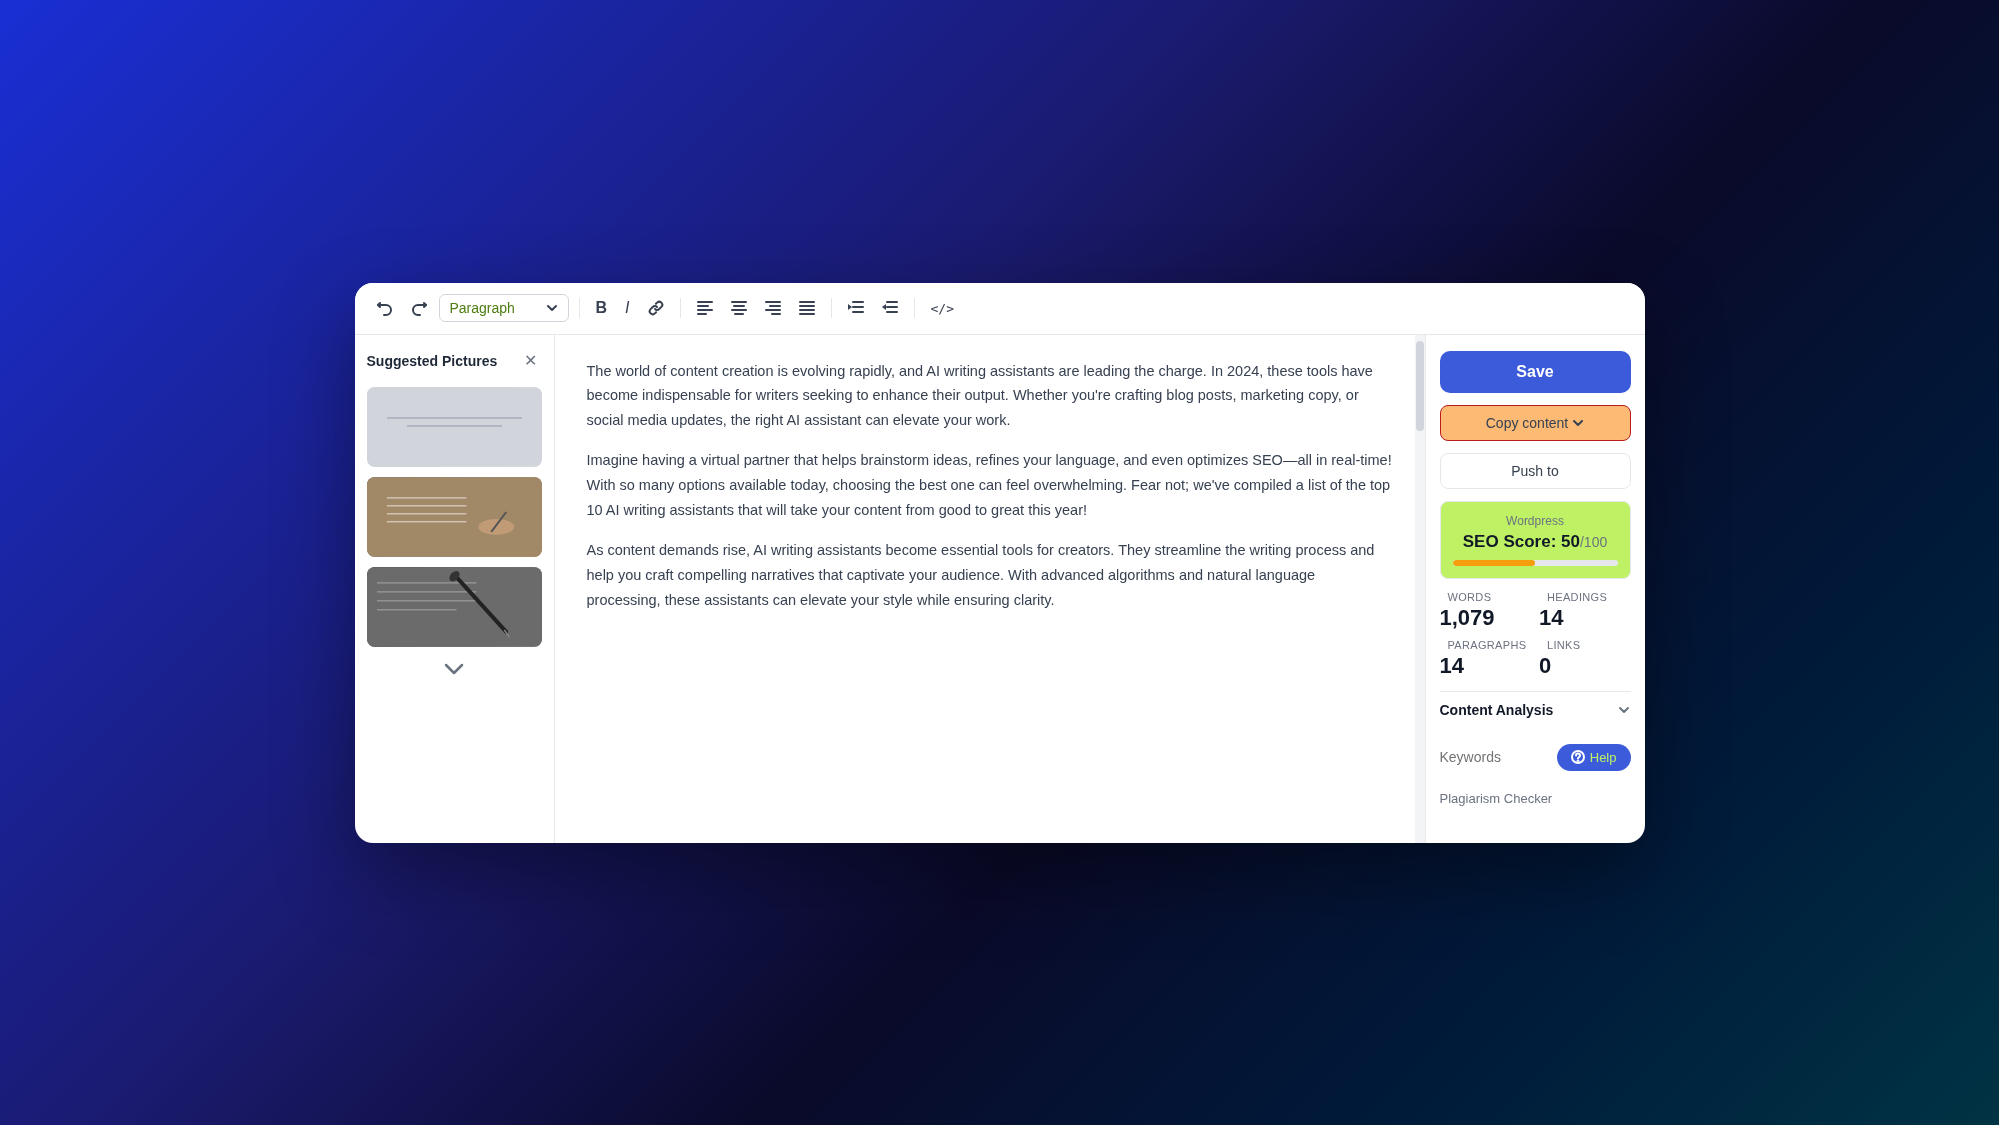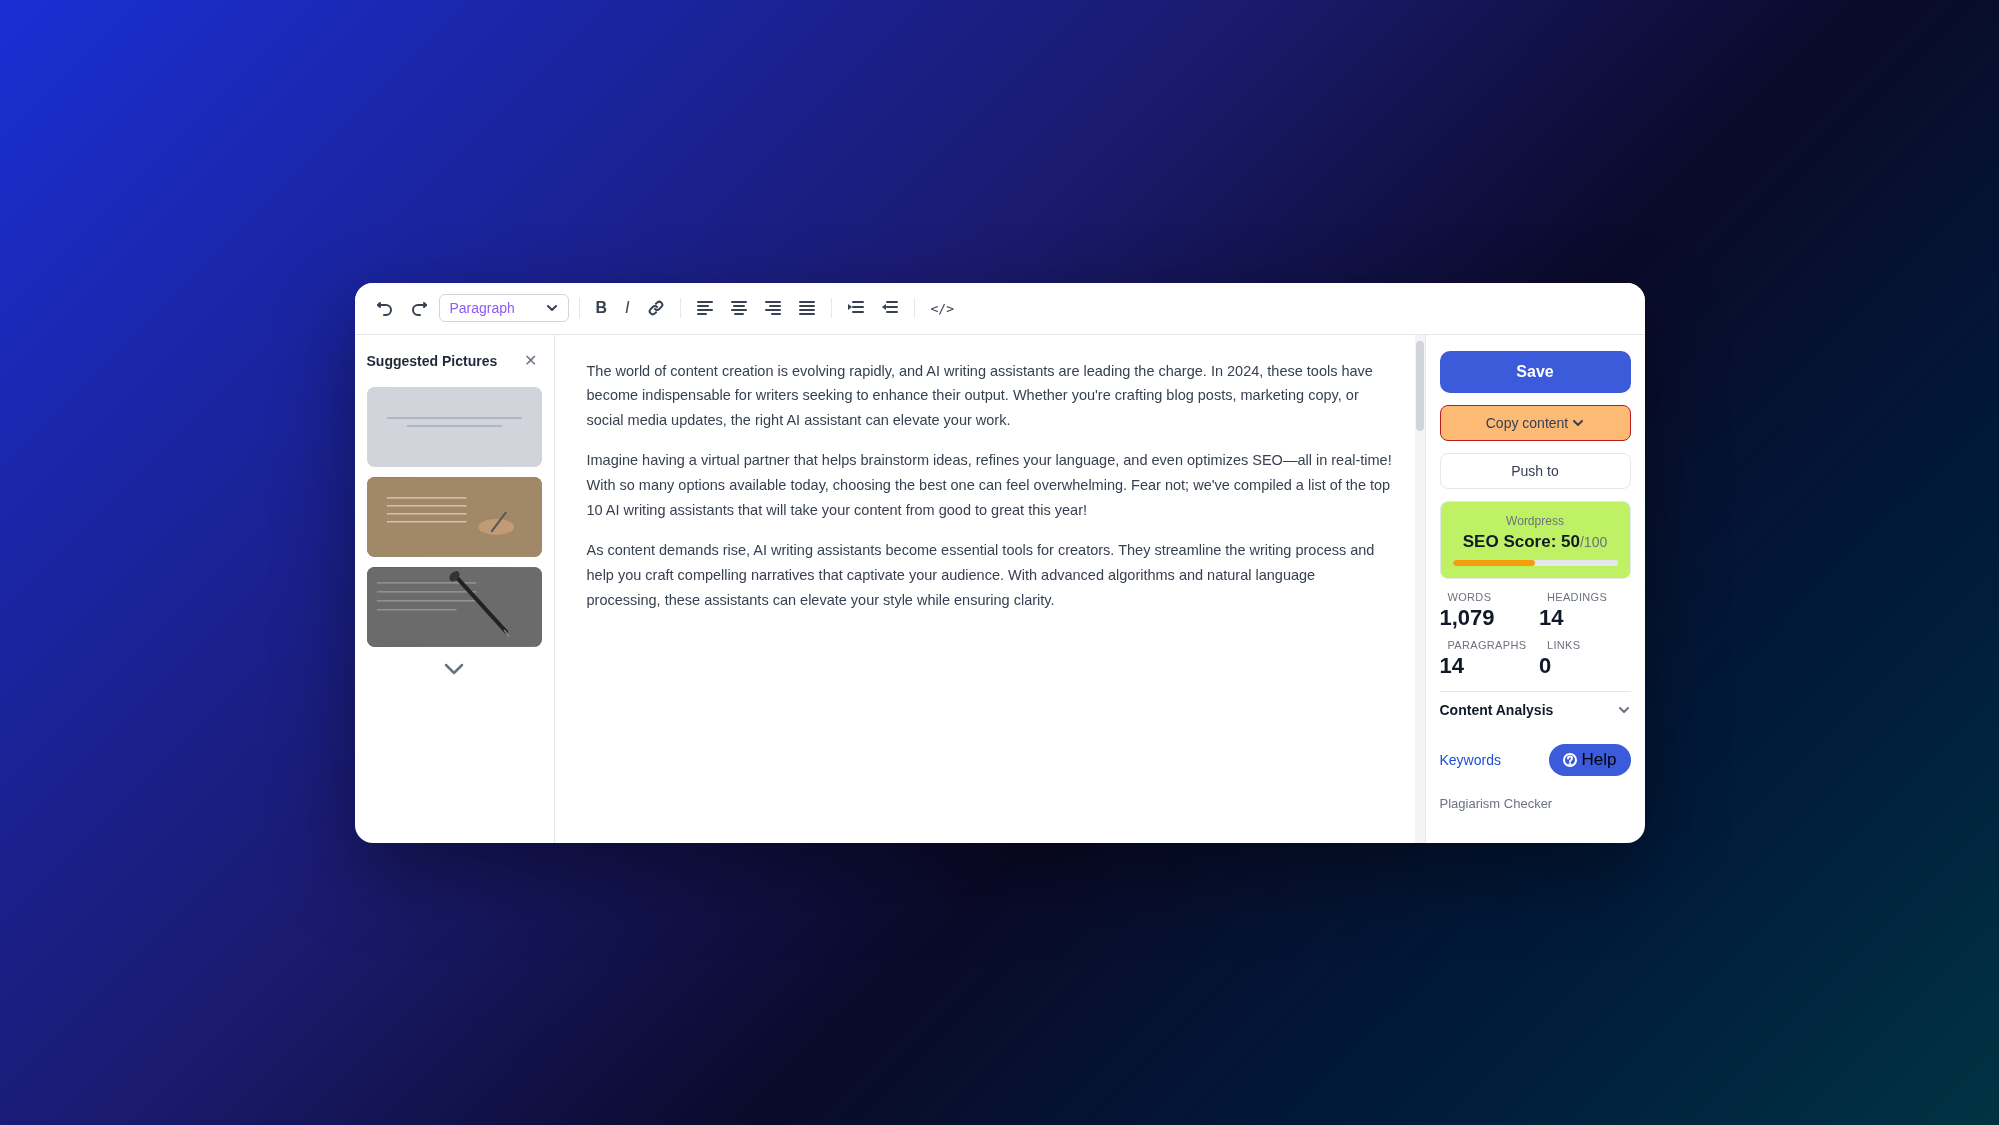--- a/index.html
+++ b/index.html
@@ -57,21 +57,21 @@
       height: 20px;
       background: #e5e7eb;
       margin: 0 4px;
     }
 
     .paragraph-select {
       border: 1px solid #d1d5db;
       border-radius: 6px;
       padding: 5px 10px;
       font-size: 14px;
-      color: #8b5cf6;
+      color: #4d7c0f;
       background: #fff;
       cursor: pointer;
       display: flex;
       align-items: center;
       gap: 7px;
       min-width: 130px;
     }
     .paragraph-select span { flex: 1; }
 
     .bold-icon { font-weight: 900; font-size: 16px; }
@@ -314,30 +314,30 @@
     .keywords-row {
       display: flex;
       align-items: center;
       justify-content: space-between;
       padding: 4px 0;
     }
 
     .keywords-label {
       font-size: 14px;
       font-weight: 500;
-      color: #1d4ed8;
+      color: #737373;
     }
 
     .help-btn {
       background: #3b5bdb;
-      color: #000000;
+      color: #bef264;
       border: none;
       border-radius: 20px;
       padding: 6px 14px;
-      font-size: 17px;
+      font-size: 13px;
       cursor: pointer;
       display: flex;
       align-items: center;
       gap: 5px;
     }
 
     .plagiarism-label {
       font-size: 13px;
       color: #6b7280;
       margin-top: 4px;

